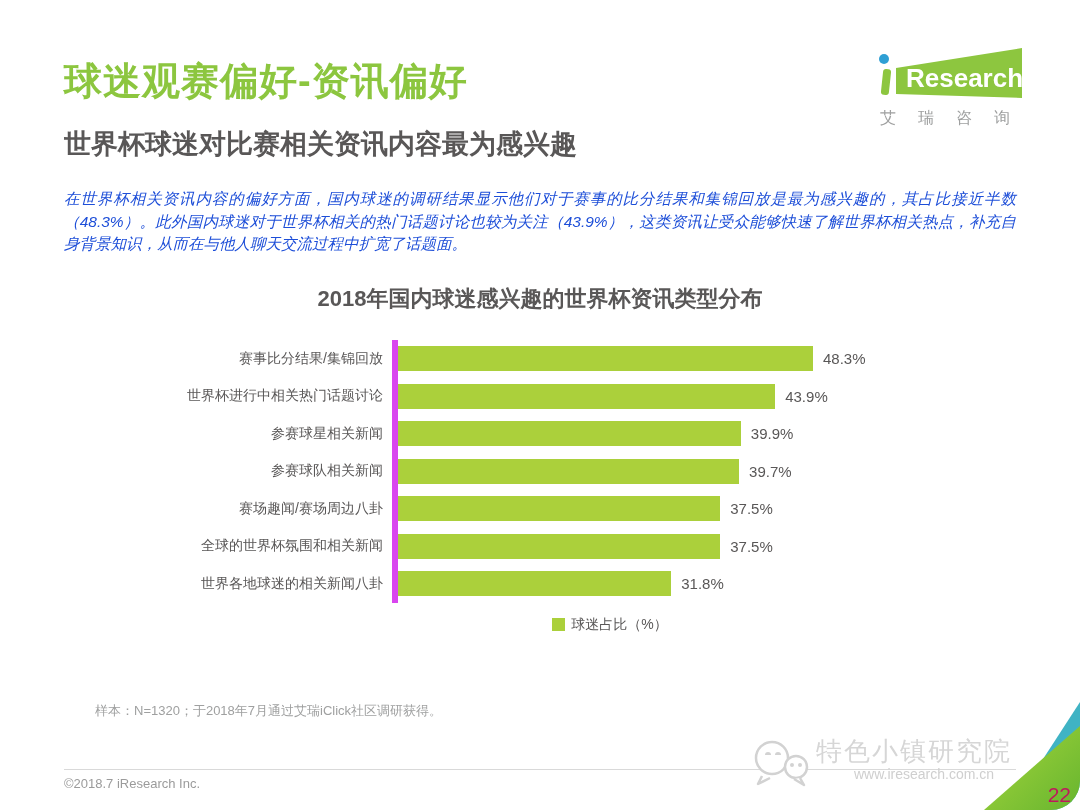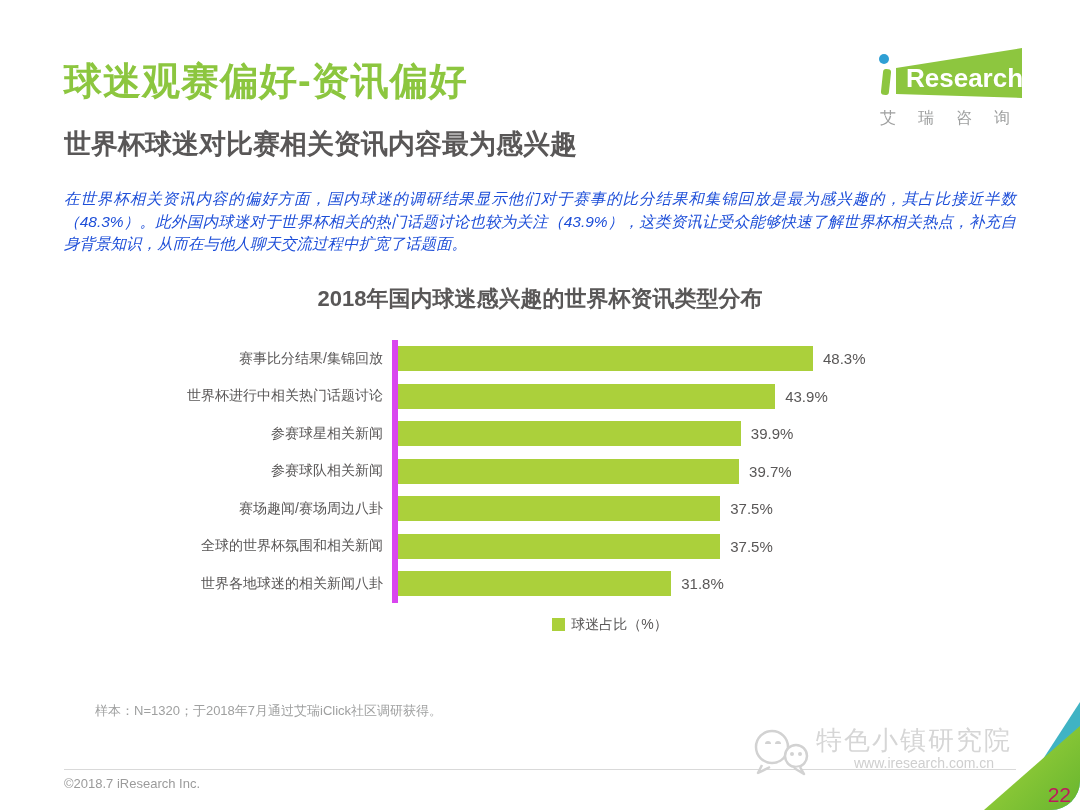--- a/index.html
+++ b/index.html
@@ -39,21 +39,21 @@
   .legend-swatch { width:13px; height:13px; background:#abd03b; margin-right:6px; }
   .legend-label { font-size:14px; color:#595757; }
 
   
   .sample-note { position:absolute; left:64px; top:702px; font-size:13px; color:#9fa0a0;margin-left:31px; }
   .footer-rule { position:absolute; left:64px; top:769px; width:952px; height:1px;
                  background:#d9d9d9; }
   .copyright { position:absolute; left:64px; top:776px; font-size:13px; color:#9b9b9b; }
 
   
-  .watermark { position:absolute; right:56px; bottom:25px; width:270px; height:62px; }
+  .watermark { position:absolute; right:56px; bottom:14px; width:270px; height:62px; }
   .wm-icon { position:absolute; left:-4px; top:2px; }
   .wm-name { position:absolute; left:62px; top:0; font-size:26px; color:#d6d6d6;
              letter-spacing:2px; white-space:nowrap; }
   .wm-url { position:absolute; left:100px; top:32px; font-size:14px; color:#cfcfcf; }
 
   
   .corner-teal { position:absolute; right:0; bottom:0; width:70px; height:108px;
                  clip-path:polygon(100% 0,100% 100%,0 100%); background:#3fb3c4; }
   .corner-green { position:absolute; right:0; bottom:0; width:96px; height:84px;
                   clip-path:polygon(100% 0,100% 100%,0 100%);

